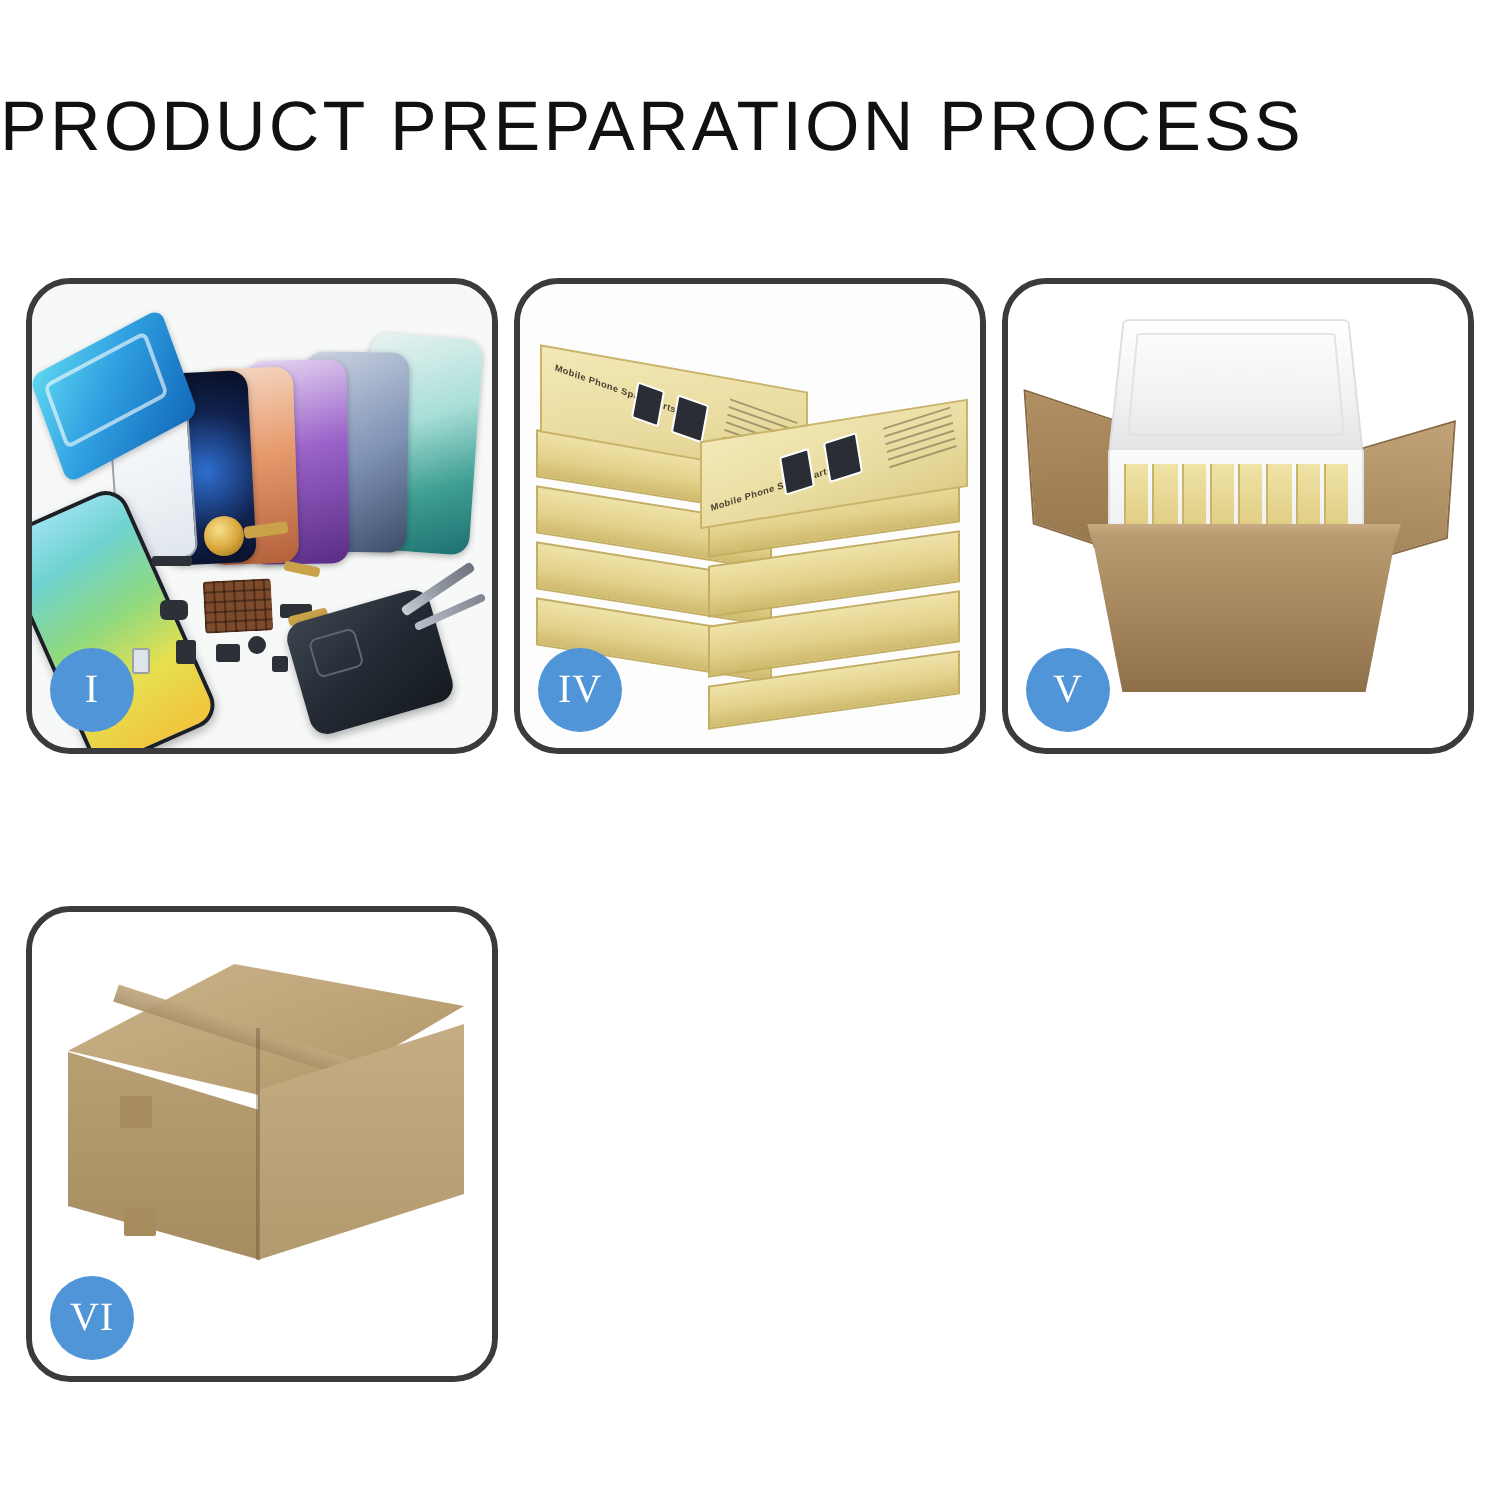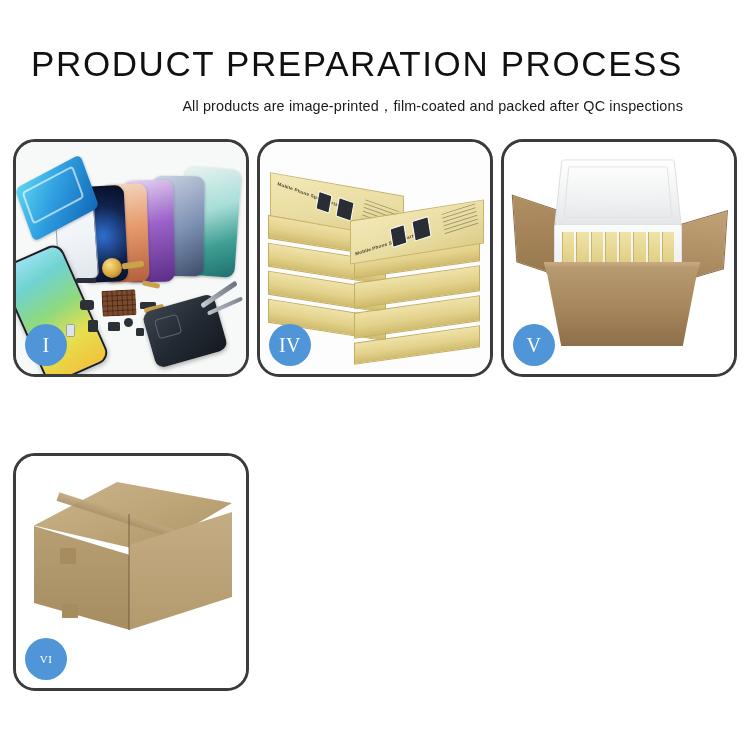--- a/index.html
+++ b/index.html
@@ -13,21 +13,21 @@
   }
 
   #page {
     position: relative;
     width: 750px;
     height: 750px;
     background: #ffffff;
   }
 
   
-  .header { position: absolute; left: 0; top: 0; width: 683px; text-align: right; }
+  .header { position: absolute; left: 0; top: 0; width: 683px; text-align: left; }
 
   .main-title {
     font-size: 35px;
     font-weight: 500;
     letter-spacing: 1.6px;
     color: #111111;
     line-height: 1;
     margin-top: 46px;
     font-family: "Liberation Sans", sans-serif;
   }
@@ -80,21 +80,21 @@
     background: #4f95d8;
     color: #ffffff;
     display: flex;
     align-items: center;
     justify-content: center;
     font-family: "Liberation Serif", serif;
     font-size: 20px;
     letter-spacing: 0.5px;
     z-index: 40;
   }
-  .badge.small-type { font-size: 11px; }
+  .badge.small-type { font-size: 20px; }
 
   
   .p1-bg { position: absolute; inset: 0; background: #f7f8f8; }
 
   .ph {
     position: absolute;
     border-radius: 9px;
     box-shadow: 0 1px 3px rgba(0,0,0,.30);
   }
   
@@ -490,21 +490,20 @@
 
   .soft-shadow { box-shadow: 0 2px 6px rgba(0,0,0,.18); }
 </style>
 </head>
 <body>
 
 <div id="page">
 
   <div class="header">
     <div class="main-title">PRODUCT PREPARATION PROCESS</div>
-    <div class="sub-title">All products are image-printed，film-coated and packed after QC inspections</div>
   </div>
 
   <div class="grid">
 
     <div class="panel">
       <div class="panel-stage">
         <div class="p1-bg"></div>
 
         <div class="ph ph-a"></div>
         <div class="ph ph-b"></div>

